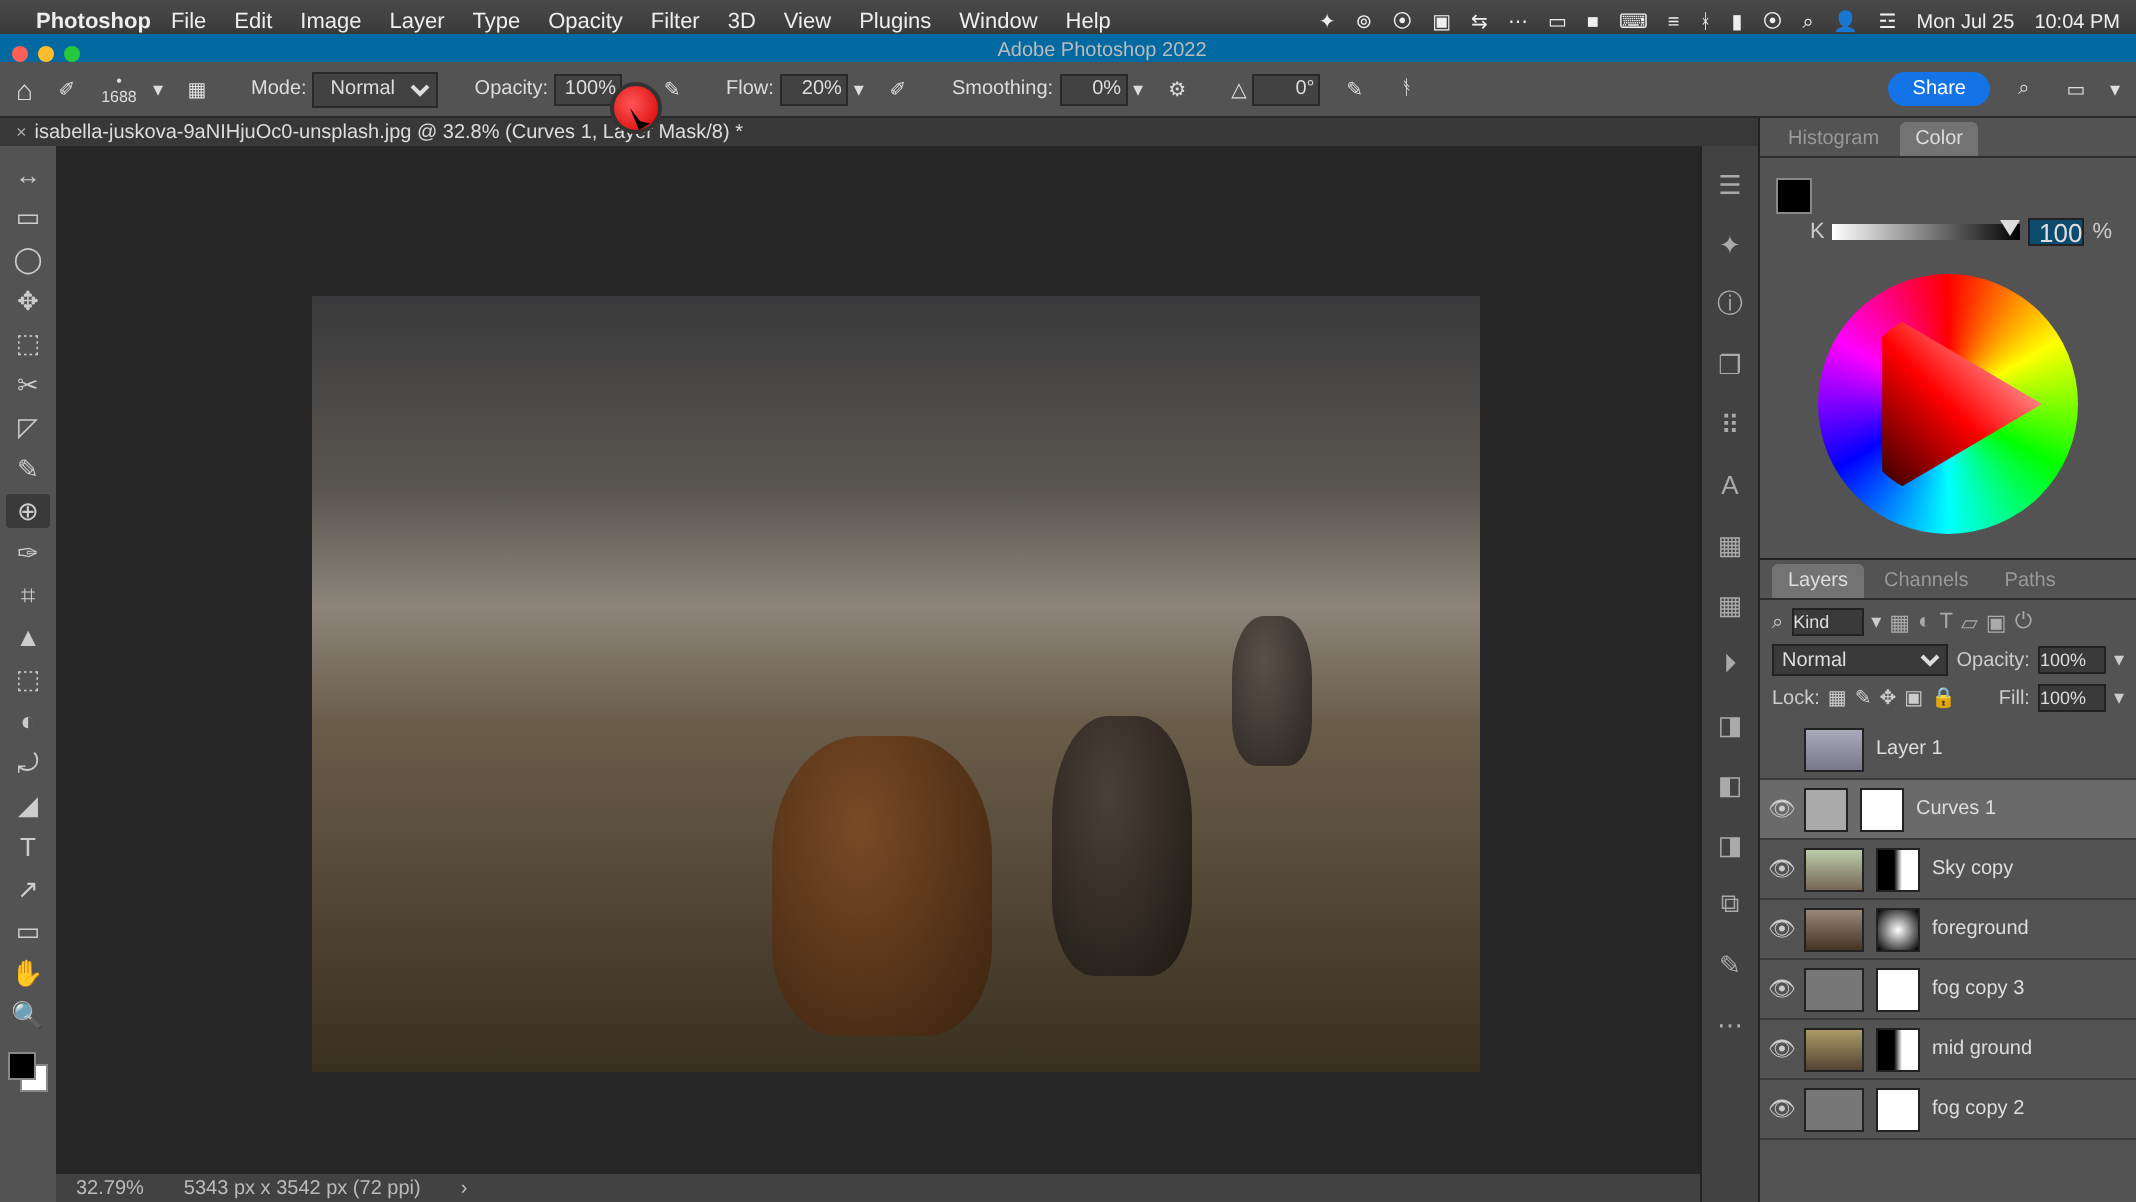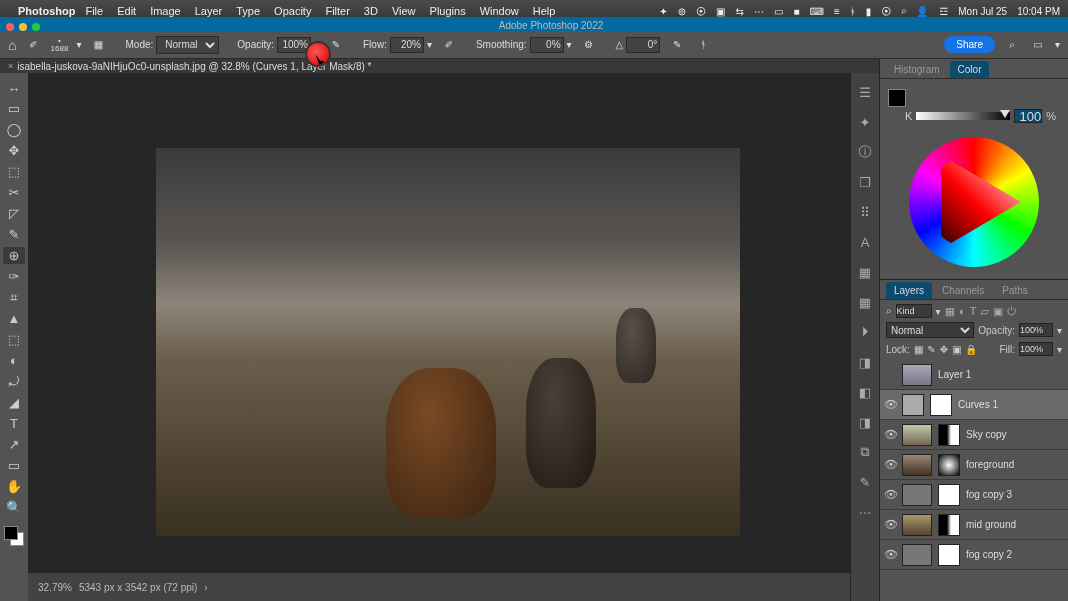--- a/index.html
+++ b/index.html
@@ -47,32 +47,32 @@
 
 
 .canvas-area { position: absolute; top: 73px; left: 28px; right: 218px; bottom: 14px; background: #262626; overflow: hidden; }
 .canvas-img { position: absolute; top: 75px; left: 128px; width: 584px; height: 388px; background: linear-gradient(to bottom, #3a3a3c 0%, #5a5651 25%, #8d857a 40%, #6a5d4a 55%, #3a3020 100%); }
 
 .horse { position: absolute; border-radius: 40% 40% 30% 30%; }
 .h1 { width: 110px; height: 150px; background: radial-gradient(ellipse at 40% 30%, #7a4a25, #3a2310); left: 230px; top: 220px; }
 .h2 { width: 70px; height: 130px; background: radial-gradient(ellipse at 40% 30%, #4a4038, #1e1812); left: 370px; top: 210px; }
 .h3 { width: 40px; height: 75px; background: radial-gradient(ellipse at 40% 30%, #5a5048, #2a2420); left: 460px; top: 160px; }
 
-.statusbar { position: absolute; bottom: 0; left: 28px; right: 218px; height: 28px; background: #424242; display: flex; align-items: center; gap: 7px; padding: 0 10px; font-size: 10px; color: #bbb; }
+.statusbar { position: absolute; bottom: 0; left: 28px; right: 218px; height: 14px; background: #424242; display: flex; align-items: center; gap: 20px; padding: 0 10px; font-size: 10px; color: #bbb; }
 
 
 .dock-strip { position: absolute; top: 73px; right: 189px; width: 29px; bottom: 0; background: #424242; border-left: 1px solid #222; display: flex; flex-direction: column; align-items: center; gap: 12px; padding-top: 10px; }
 .dock-strip .ds { width: 18px; height: 18px; color: #aaa; display: flex; align-items: center; justify-content: center; font-size: 13px; }
 
 
 .right-panels { position: absolute; top: 59px; right: 0; width: 189px; bottom: 0; background: #535353; border-left: 1px solid #222; display: flex; flex-direction: column; }
 
 .panel-tabs { height: 20px; display: flex; align-items: flex-end; border-bottom: 1px solid #2e2e2e; padding: 0 6px; gap: 2px; }
 .ptab { padding: 3px 8px; font-size: 10px; color: #999; border-radius: 3px 3px 0 0; }
-.ptab.active { background: #0c4a6e; color: #ddd; }
+.ptab.active { background: #737373; color: #ddd; }
 
 .color-panel { height: 200px; padding: 8px; position: relative; }
 .color-swatch { width: 18px; height: 18px; background: #000; border: 1px solid #888; position: absolute; top: 10px; left: 8px; }
 .k-slider { position: absolute; top: 30px; left: 25px; right: 12px; display: flex; align-items: center; gap: 4px; }
 .k-slider .track { flex: 1; height: 8px; background: linear-gradient(to right, #fff, #000); position: relative; }
 .k-slider .thumb { position: absolute; right: 0; top: -2px; width: 0; height: 0; border-left: 5px solid transparent; border-right: 5px solid transparent; border-top: 8px solid #ddd; }
 .k-slider input { width: 28px; height: 14px; background: #0c4a6e; border: 1px solid #222; color: #ddd; font-size: 13px; text-align: right; }
 .color-wheel { position: absolute; top: 58px; left: 50%; transform: translateX(-50%); width: 130px; height: 130px; border-radius: 50%; background: conic-gradient(red, yellow, lime, cyan, blue, magenta, red); }
 .color-wheel::after { content: ""; position: absolute; top: 18px; left: 18px; right: 18px; bottom: 18px; border-radius: 50%; background: linear-gradient(135deg, #fff 0%, red 50%, #000 100%); clip-path: polygon(50% 0, 100% 85%, 0 85%); transform: rotate(90deg); }
 

